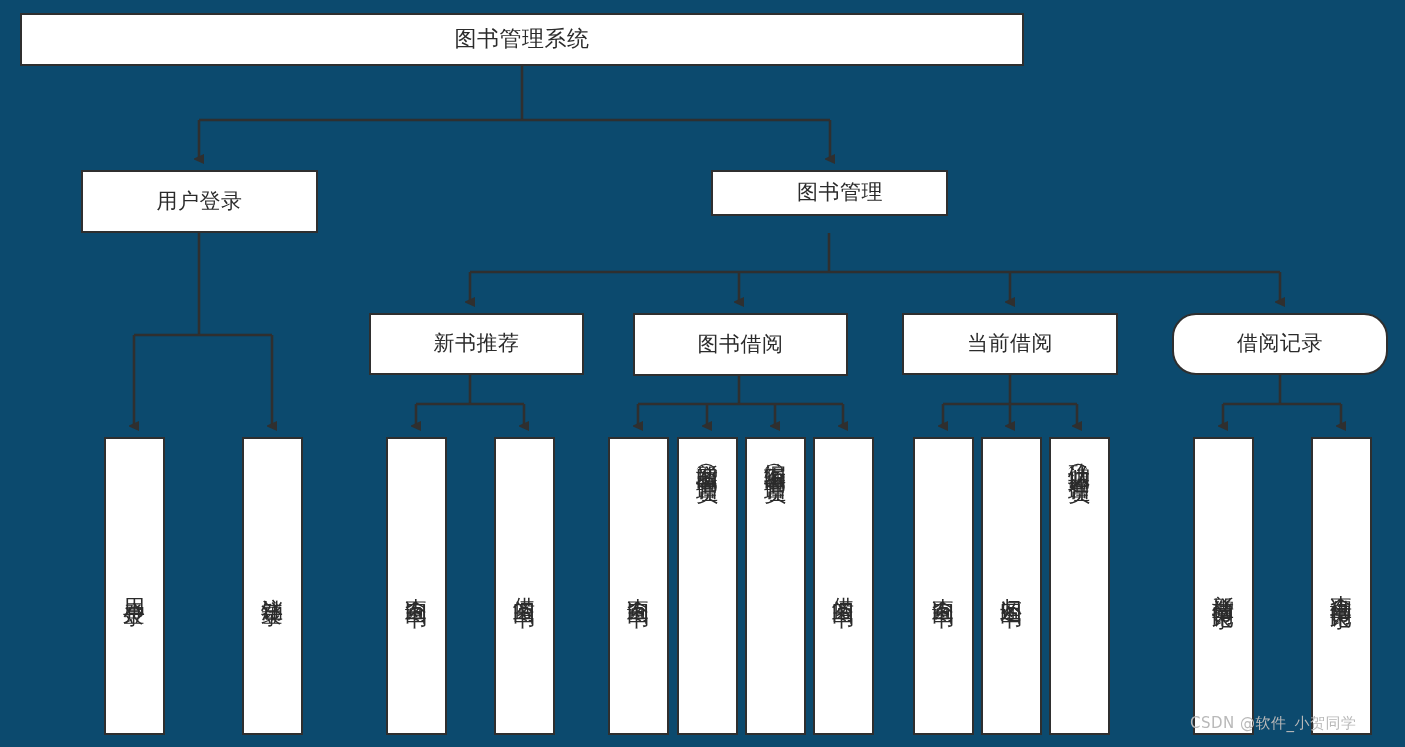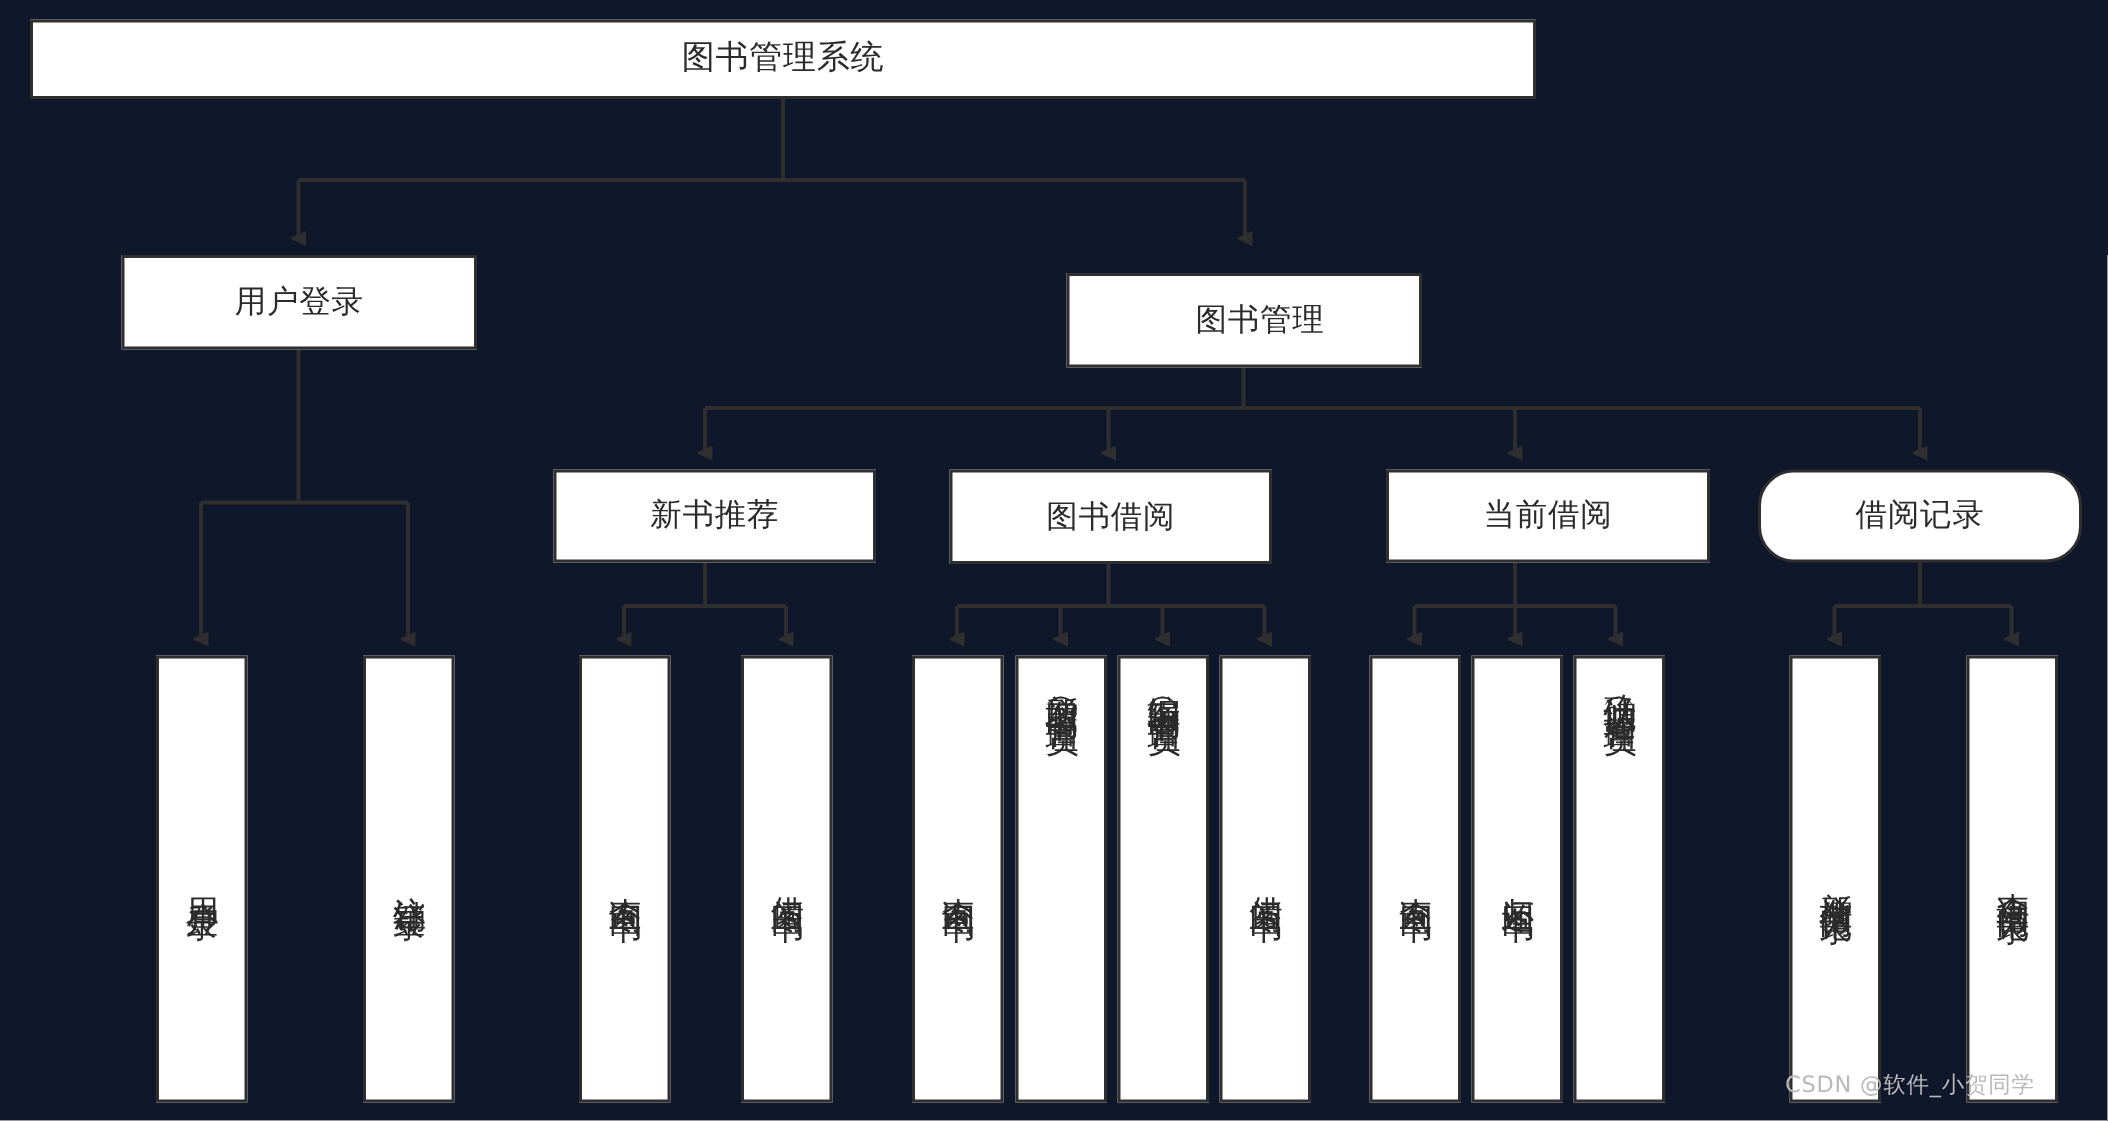--- a/index.html
+++ b/index.html
@@ -7,21 +7,21 @@
     padding: 0;
     background: #ffffff;
   }
   body {
     font-family: "DejaVu Sans", "Liberation Sans", sans-serif;
   }
   #canvas {
     position: relative;
     width: 1405px;
     height: 747px;
-    background: #0f172a;
+    background: #0c4a6e;
     overflow: hidden;
   }
   svg#edges {
     position: absolute;
     left: 0;
     top: 0;
     width: 1405px;
     height: 747px;
     pointer-events: none;
   }
@@ -125,31 +125,31 @@
     </g>
   </svg>
 
   <div class="node root" style="left:20px; top:13px; width:1004px; height:53px;">
     <span class="label">图书管理系统</span>
   </div>
 
   <div class="node" style="left:81px; top:170px; width:237px; height:63px;">
     <span class="label">用户登录</span>
   </div>
-  <div class="node" style="left:711px; top:182px; width:237px; height:63px;padding-left:21px;">
+  <div class="node" style="left:711px; top:170px; width:237px; height:46px;padding-left:21px;">
     <span class="label">图书管理</span>
   </div>
 
   <div class="node" style="left:369px; top:313px; width:215px; height:62px;">
     <span class="label">新书推荐</span>
   </div>
   <div class="node" style="left:633px; top:313px; width:215px; height:63px;">
     <span class="label">图书借阅</span>
   </div>
-  <div class="node" style="left:902px; top:313px; width:216px; height:62px;margin-left:22px;">
+  <div class="node" style="left:902px; top:313px; width:216px; height:62px;">
     <span class="label">当前借阅</span>
   </div>
   <div class="node" style="left:1172px; top:313px; width:216px; height:62px;border-radius:24px;">
     <span class="label">借阅记录</span>
   </div>
 
   <div class="node vert mid" style="left:104px; top:437px; width:61px; height:298px;">
     <span class="label">用户登录</span>
   </div>
   <div class="node vert mid" style="left:242px; top:437px; width:61px; height:298px;">

